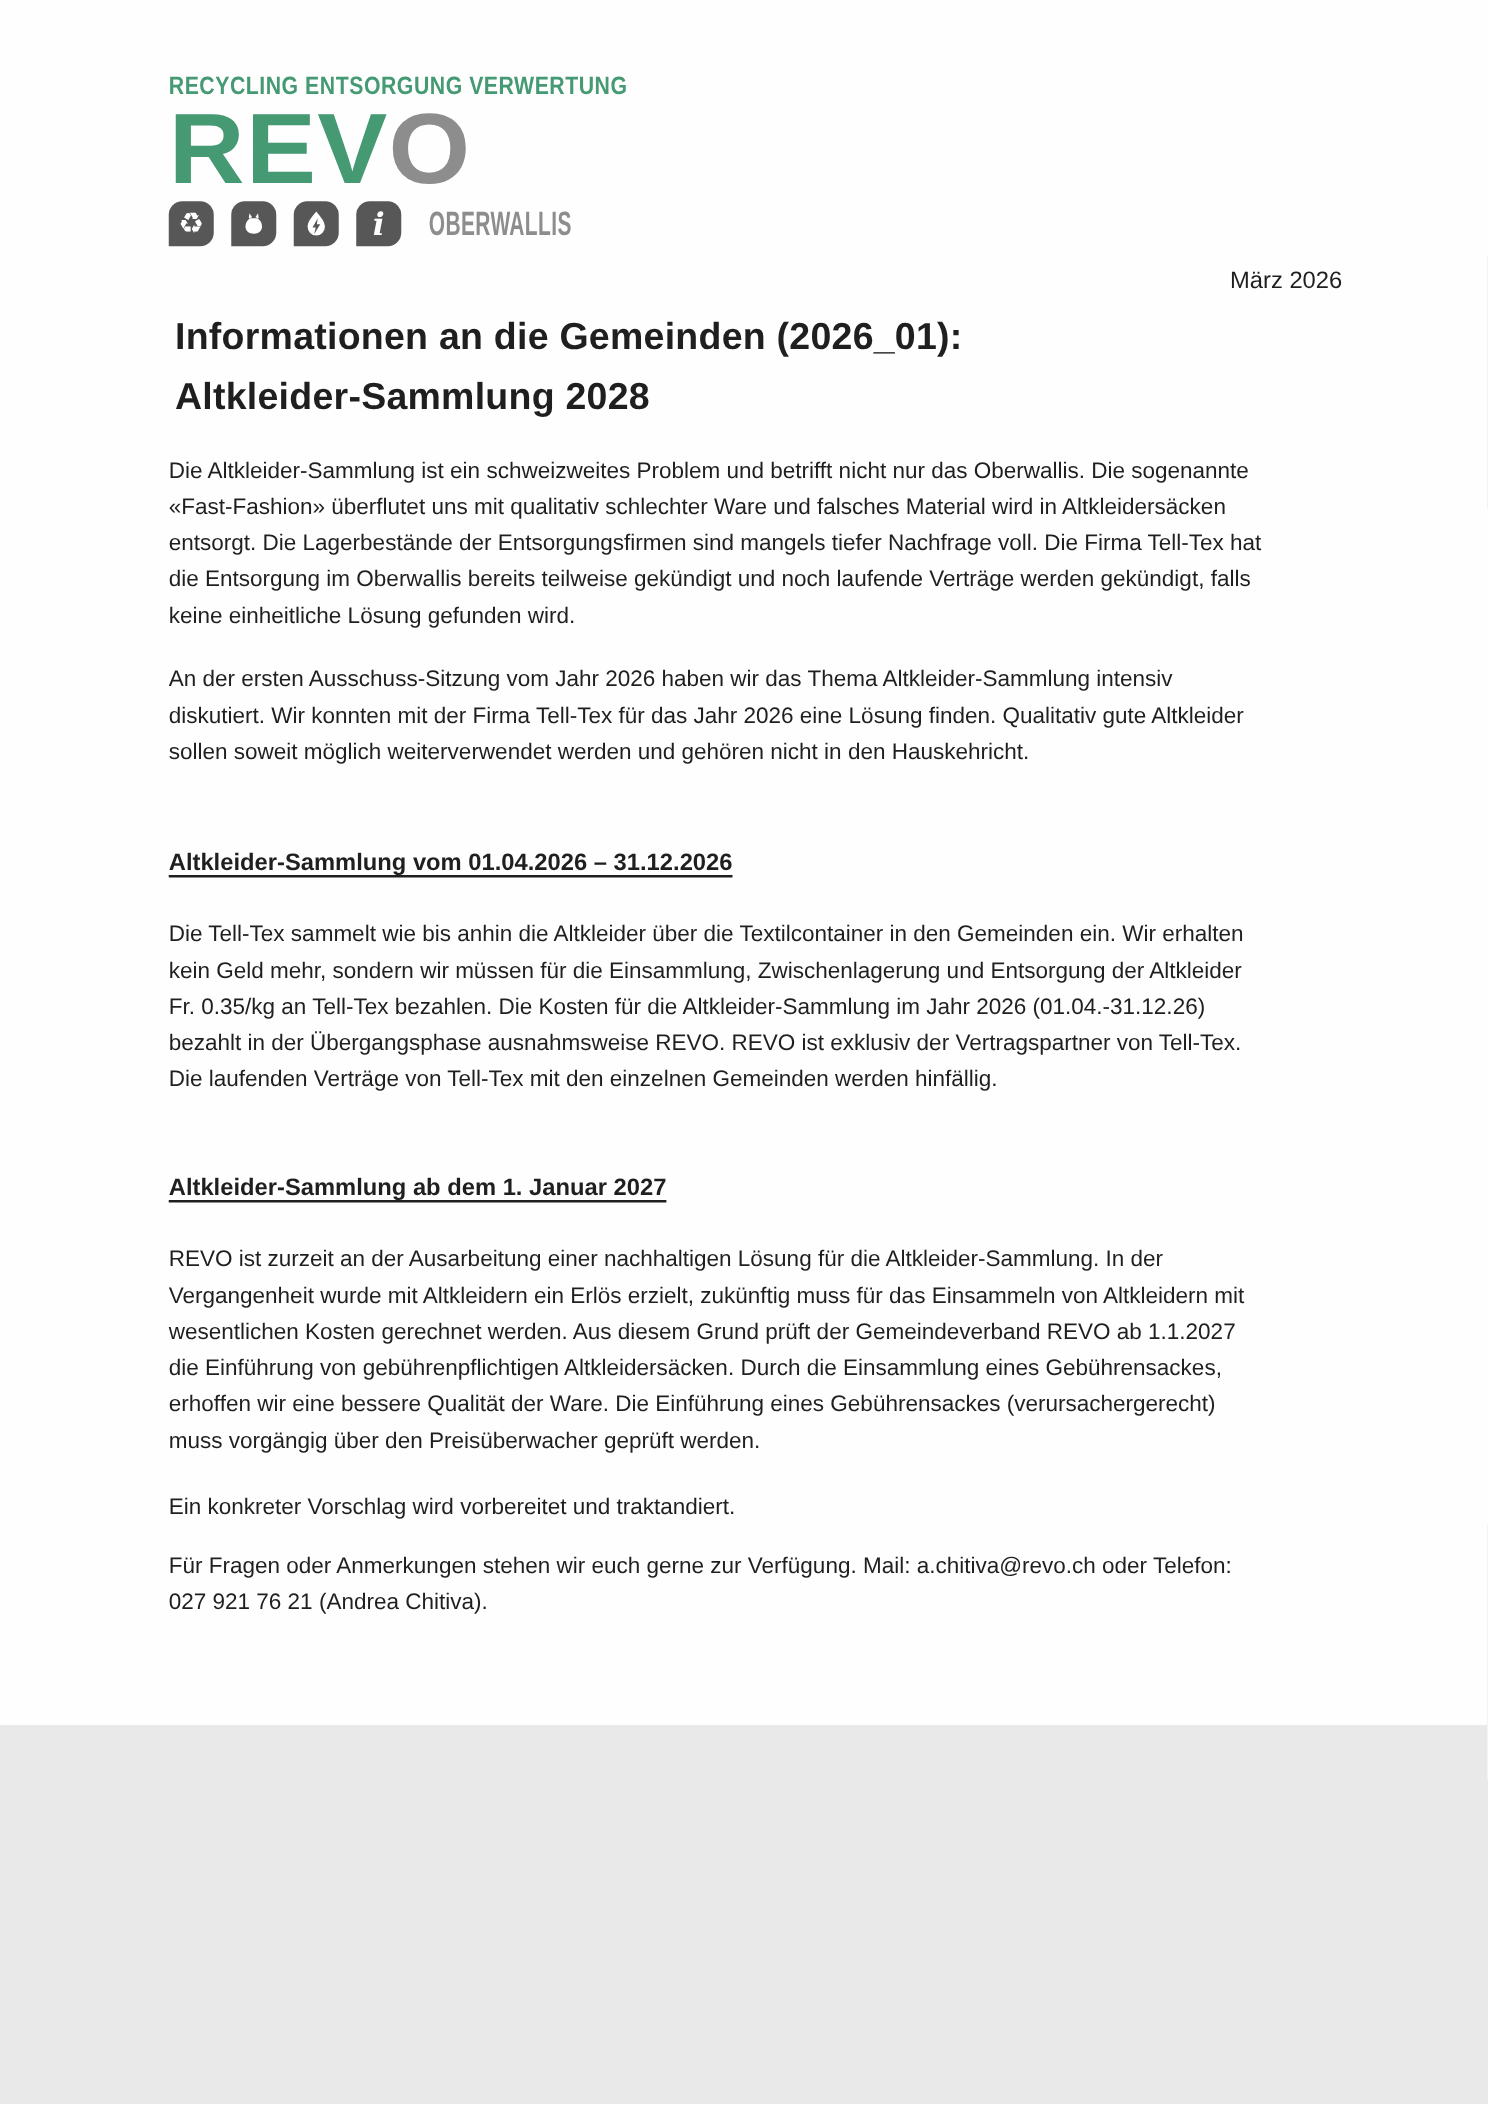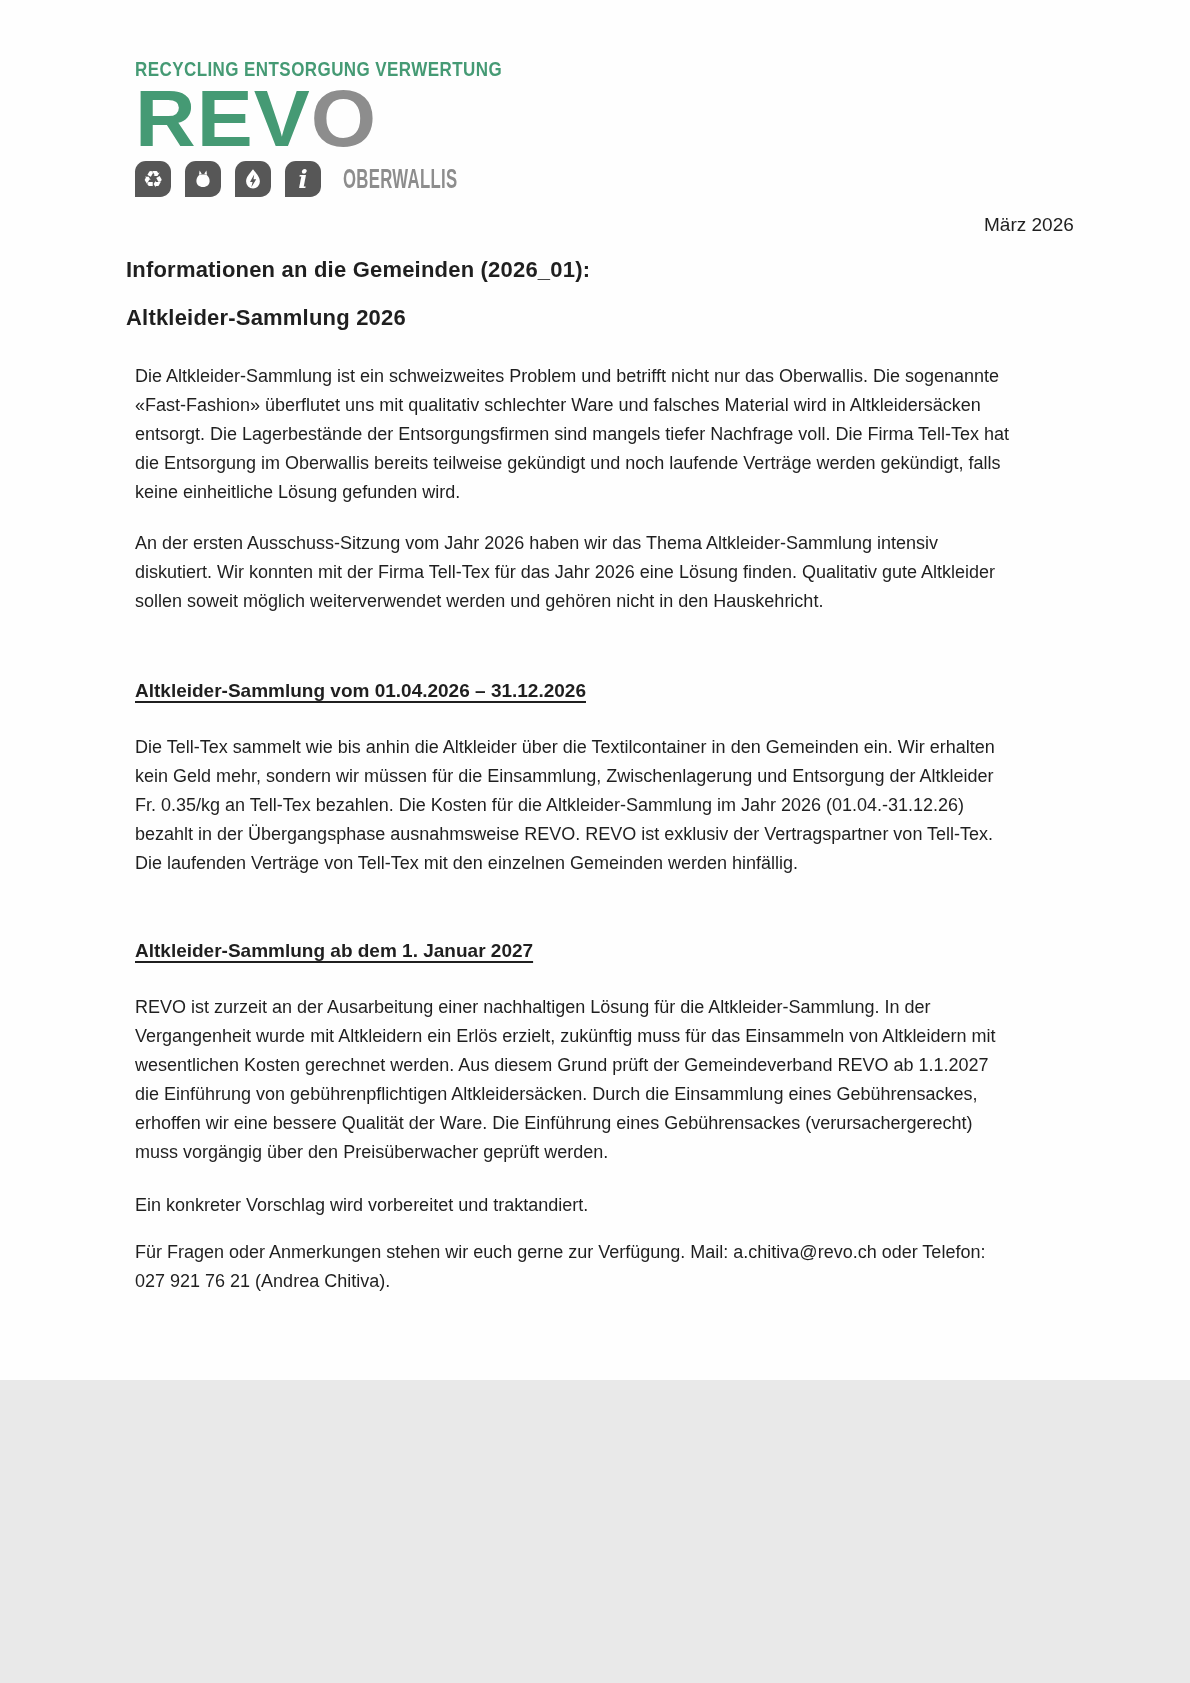--- a/index.html
+++ b/index.html
@@ -37,22 +37,22 @@
     color:#fff; font-size:25px; line-height:1; font-weight:700; font-style:italic;
     font-family:"DejaVu Serif", serif;
   }
   .logo-region{
     font-size:27px; font-weight:700; color:var(--graybrand); letter-spacing:.5px;
     transform:scaleX(.62); transform-origin:left; white-space:nowrap; margin-left:8px;
   }
   
   .date{position:absolute; left:984px; top:166px; font-size:19px;margin-top:48px;}
   
-  .title{position:absolute; left:126px; top:246px; width:900px;
-    font-size:22px; font-weight:700; line-height:48px; letter-spacing:.2px;}
+  .title{position:absolute; left:140px; top:246px; width:900px;
+    font-size:30px; font-weight:700; line-height:48px; letter-spacing:.2px;}
   .content{position:absolute; left:135px; top:362px; width:878px;
     font-size:18px; line-height:29px;}
   .content p{margin:0;}
   .p2{margin-top:22px !important;}
   .h-section{
     font-size:19px; font-weight:700; text-decoration:underline;
     text-underline-offset:4px; text-decoration-thickness:1.5px;
   }
   .h1s{margin-top:60px;}
   .h2s{margin-top:58px;}
@@ -106,21 +106,21 @@
         <span class="glyph-info">i</span>
       </div>
       <div class="logo-region">OBERWALLIS</div>
     </div>
   </div>
 
   <div class="date">März 2026</div>
 
   <h1 class="title">
     <span>Informationen an die Gemeinden (2026_01):</span><br>
-    <span>Altkleider-Sammlung 2026</span>
+    <span>Altkleider-Sammlung 2028</span>
   </h1>
 
   <div class="content">
     <p class="p1">Die Altkleider-Sammlung ist ein schweizweites Problem und betrifft nicht nur das Oberwallis. Die sogenannte «Fast-Fashion» überflutet uns mit qualitativ schlechter Ware und falsches Material wird in Altkleidersäcken entsorgt. Die Lagerbestände der Entsorgungsfirmen sind mangels tiefer Nachfrage voll. Die Firma Tell-Tex hat die Entsorgung im Oberwallis bereits teilweise gekündigt und noch laufende Verträge werden gekündigt, falls keine einheitliche Lösung gefunden wird.</p>
     <p class="p2">An der ersten Ausschuss-Sitzung vom Jahr 2026 haben wir das Thema Altkleider-Sammlung intensiv diskutiert. Wir konnten mit der Firma Tell-Tex für das Jahr 2026 eine Lösung finden. Qualitativ gute Altkleider sollen soweit möglich weiterverwendet werden und gehören nicht in den Hauskehricht.</p>
     <div class="h-section h1s">Altkleider-Sammlung vom 01.04.2026 – 31.12.2026</div>
     <p class="p-after-h">Die Tell-Tex sammelt wie bis anhin die Altkleider über die Textilcontainer in den Gemeinden ein. Wir erhalten kein Geld mehr, sondern wir müssen für die Einsammlung, Zwischenlagerung und Entsorgung der Altkleider Fr. 0.35/kg an Tell-Tex bezahlen. Die Kosten für die Altkleider-Sammlung im Jahr 2026 (01.04.-31.12.26) bezahlt in der Übergangsphase ausnahmsweise REVO. REVO ist exklusiv der Vertragspartner von Tell-Tex. Die laufenden Verträge von Tell-Tex mit den einzelnen Gemeinden werden hinfällig.</p>
     <div class="h-section h2s">Altkleider-Sammlung ab dem 1. Januar 2027</div>
     <p class="p-after-h">REVO ist zurzeit an der Ausarbeitung einer nachhaltigen Lösung für die Altkleider-Sammlung. In der Vergangenheit wurde mit Altkleidern ein Erlös erzielt, zukünftig muss für das Einsammeln von Altkleidern mit wesentlichen Kosten gerechnet werden. Aus diesem Grund prüft der Gemeindeverband REVO ab 1.1.2027 die Einführung von gebührenpflichtigen Altkleidersäcken. Durch die Einsammlung eines Gebührensackes, erhoffen wir eine bessere Qualität der Ware. Die Einführung eines Gebührensackes (verursachergerecht) muss vorgängig über den Preisüberwacher geprüft werden.</p>
     <p class="p5">Ein konkreter Vorschlag wird vorbereitet und traktandiert.</p>

